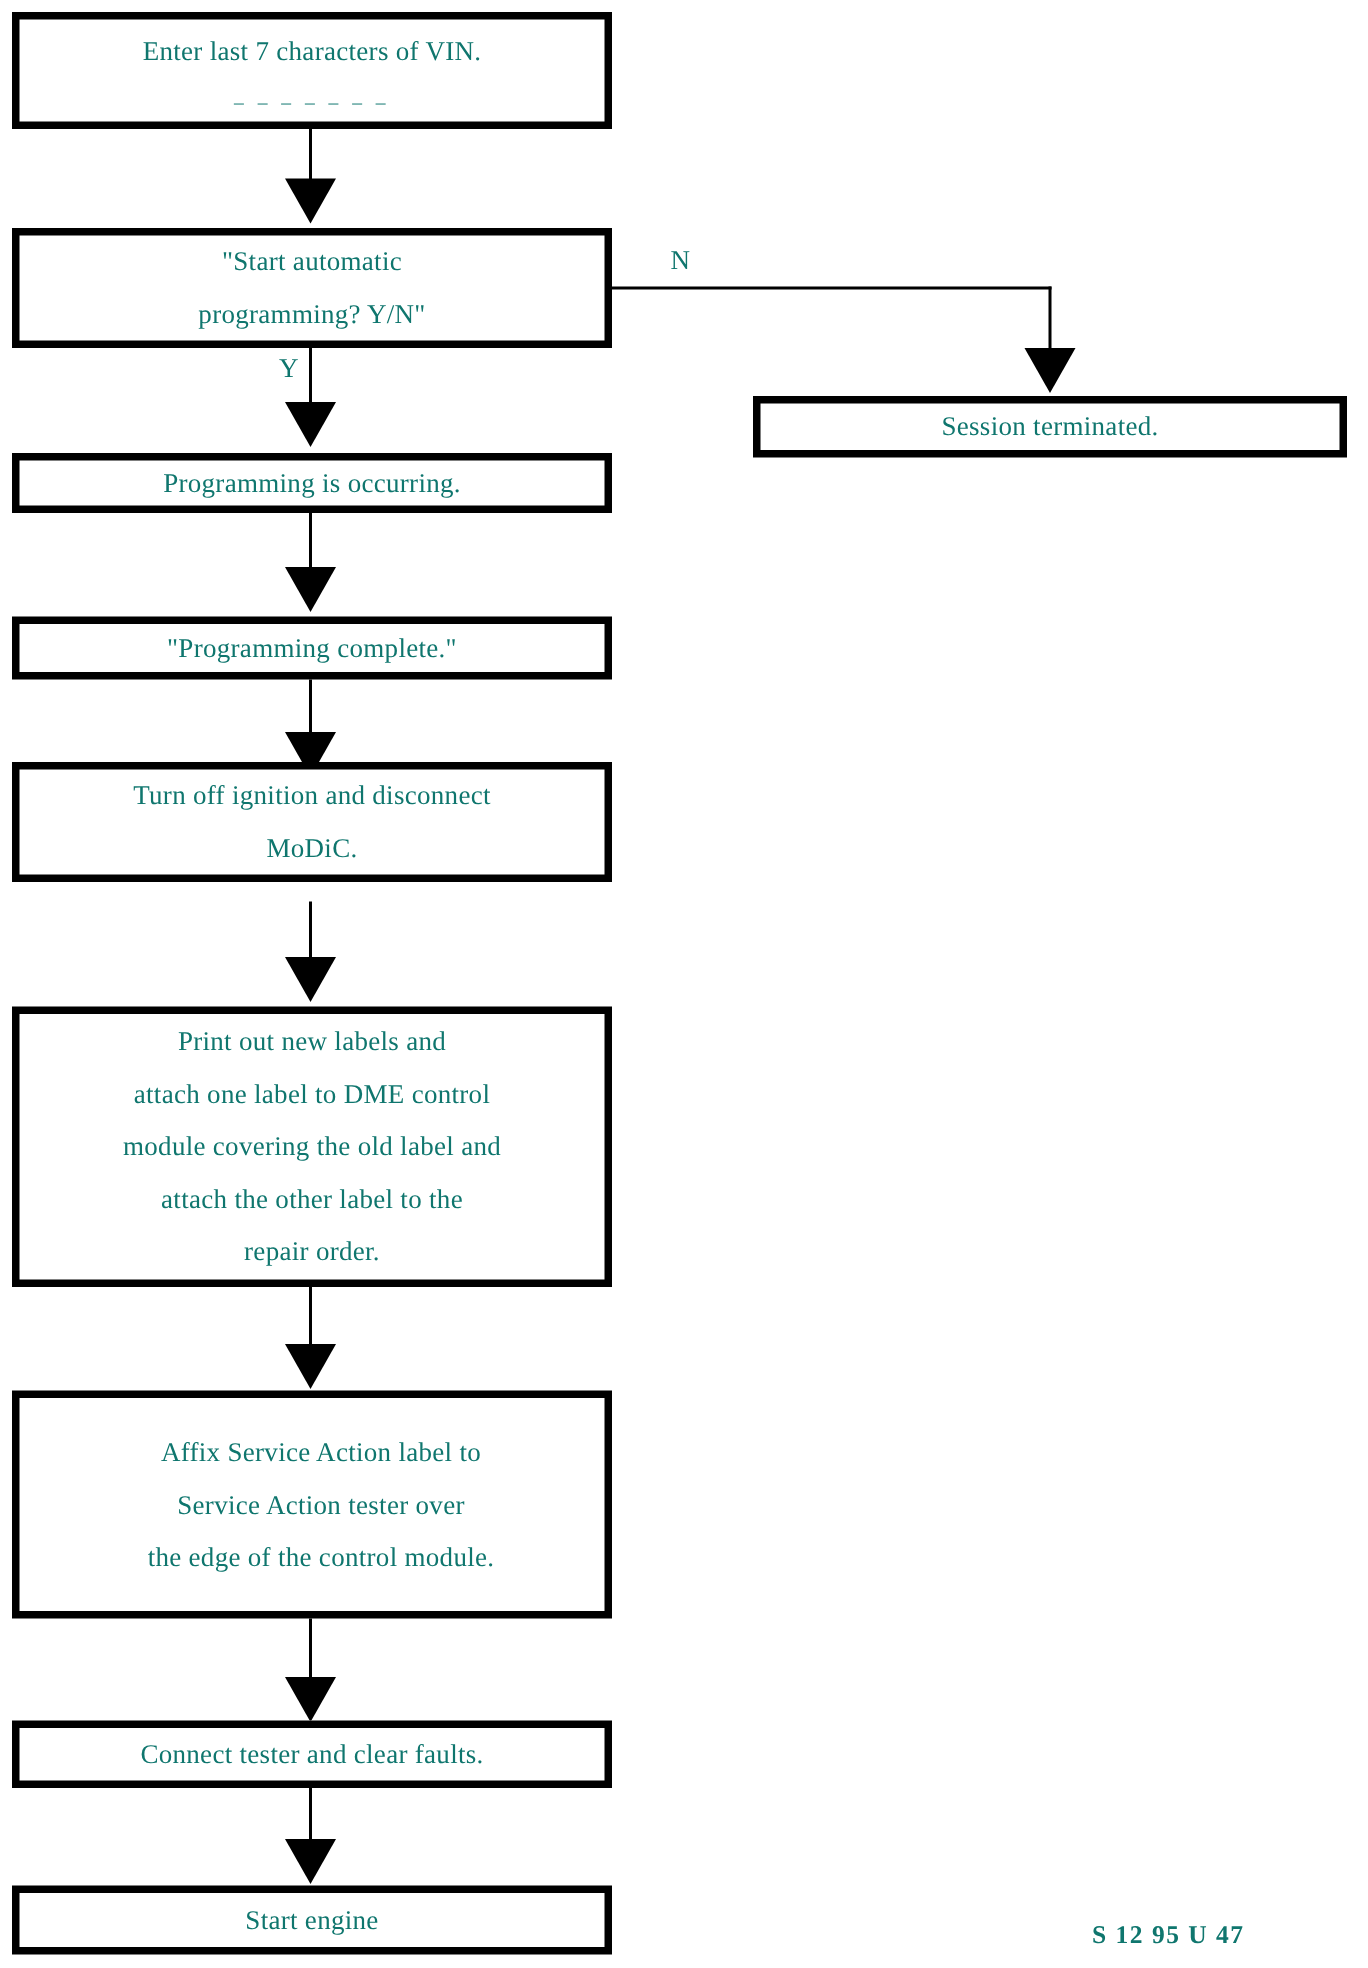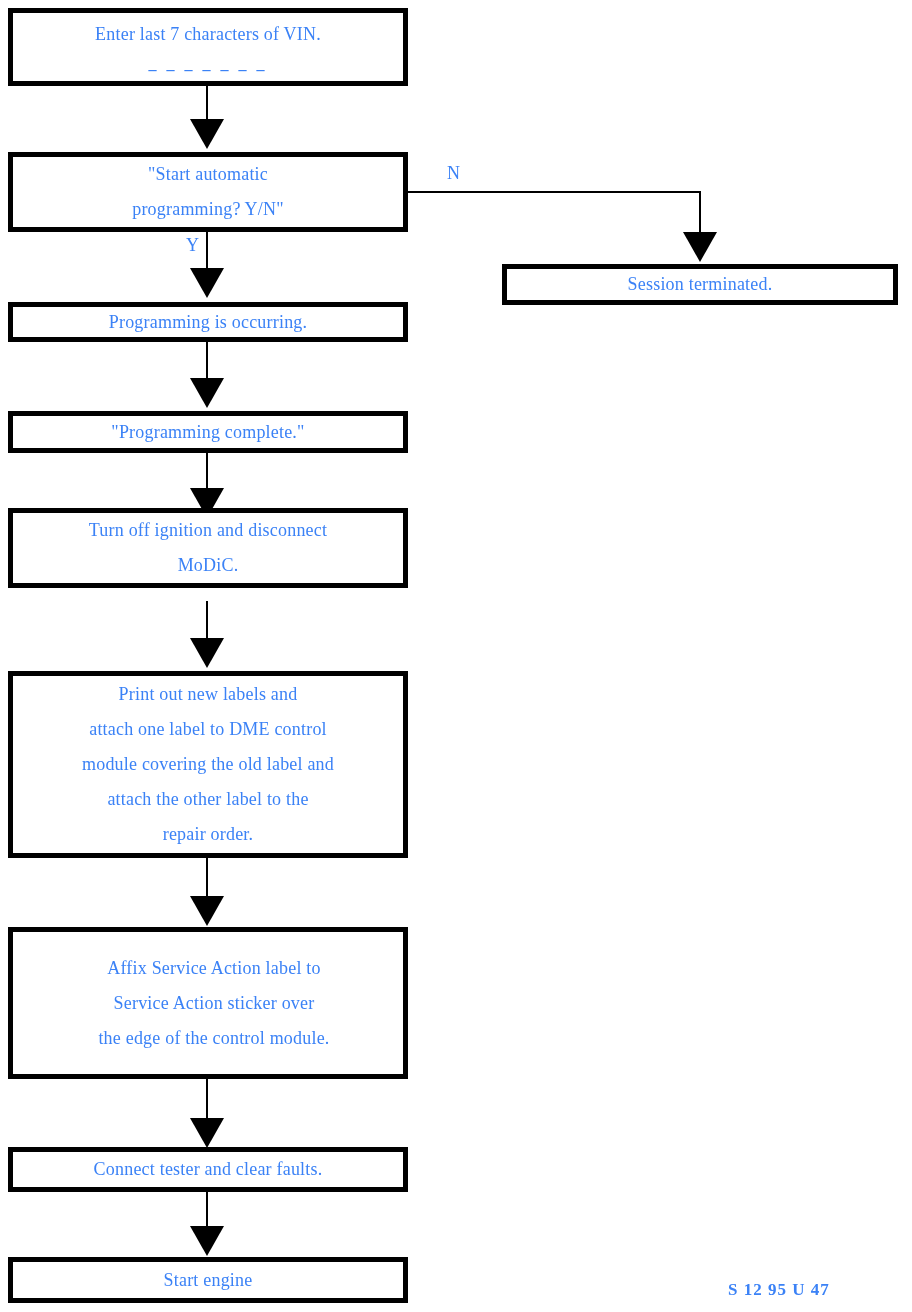--- a/index.html
+++ b/index.html
@@ -2,21 +2,21 @@
 <html><head>
 <meta charset="utf-8">
 <style>
   html, body { margin: 0; padding: 0; background: #ffffff; }
   .page {
     position: relative;
     width: 912px;
     height: 1312px;
     background: #ffffff;
     font-family: "Liberation Serif", serif;
-    color: #3b82f6;
+    color: #0f766e;
     overflow: hidden;
   }
   .node {
     position: absolute;
     box-sizing: border-box;
     border: 5px solid #000000;
     background: #ffffff;
     display: flex;
     flex-direction: column;
     justify-content: center;
@@ -24,22 +24,22 @@
     text-align: center;
     font-size: 18px;
     line-height: 35px;
     letter-spacing: 0.2px;
   }
   .node .nline { white-space: nowrap; }
   .node-vin { justify-content: flex-start; }
   .node-vin .nline { margin-top: 9px; line-height: 24px; }
   .vin-blanks {
     margin-top: 13px;
-    font-weight: bold;
-    font-size: 16px;
+    font-weight: normal;
+    font-size: 13px;
     letter-spacing: 3px;
     line-height: 10px;
   }
   .vline {
     position: absolute;
     width: 2px;
     background: #000000;
   }
   .hline {
     position: absolute;
@@ -128,21 +128,21 @@
     <div class="nline">module covering the old label and</div>
     <div class="nline">attach the other label to the</div>
     <div class="nline">repair order.</div>
   </div>
 
   <div class="vline" style="left:206px; top:858px; height:40px;"></div>
   <div class="arrowhead" style="left:190px; top:896px;"></div>
 
   <div class="node" style="left:8px; top:927px; width:400px; height:152px;padding-left:12px;">
     <div class="nline">Affix Service Action label to</div>
-    <div class="nline">Service Action sticker over</div>
+    <div class="nline">Service Action tester over</div>
     <div class="nline">the edge of the control module.</div>
   </div>
 
   <div class="vline" style="left:206px; top:1079px; height:41px;"></div>
   <div class="arrowhead" style="left:190px; top:1118px;"></div>
 
   <div class="node" style="left:8px; top:1147px; width:400px; height:45px;">
     <div class="nline">Connect tester and clear faults.</div>
   </div>
 

